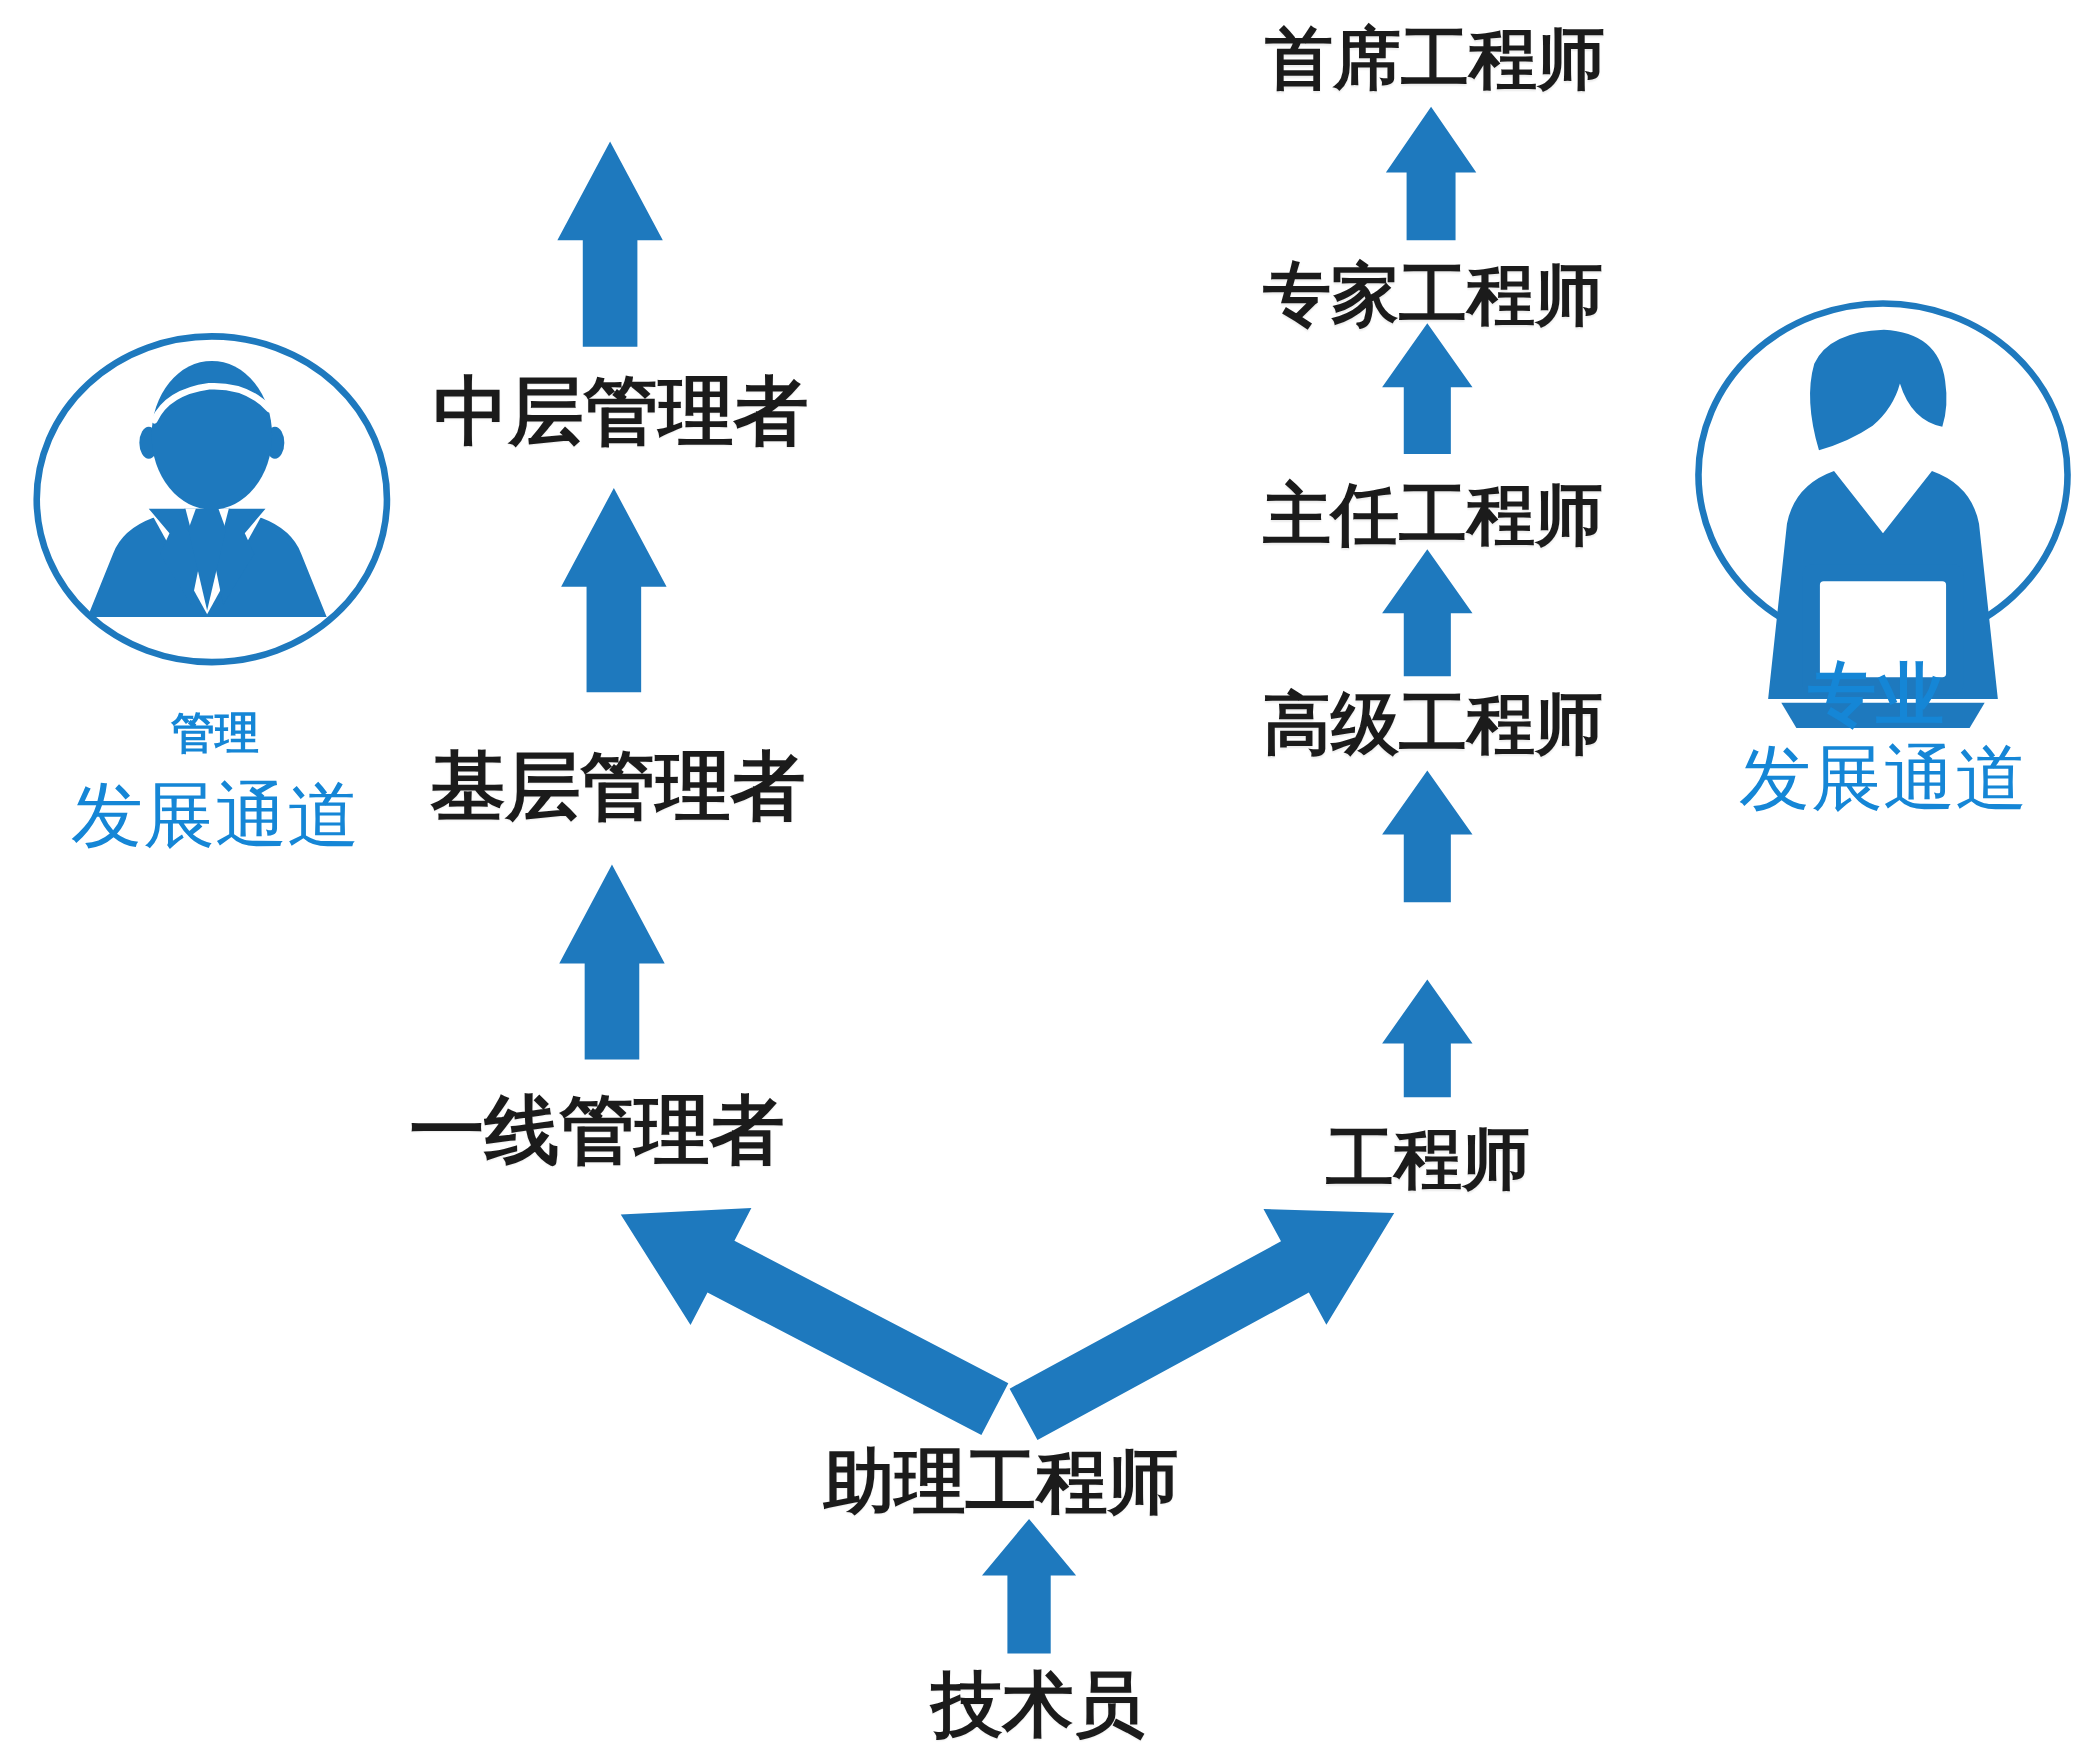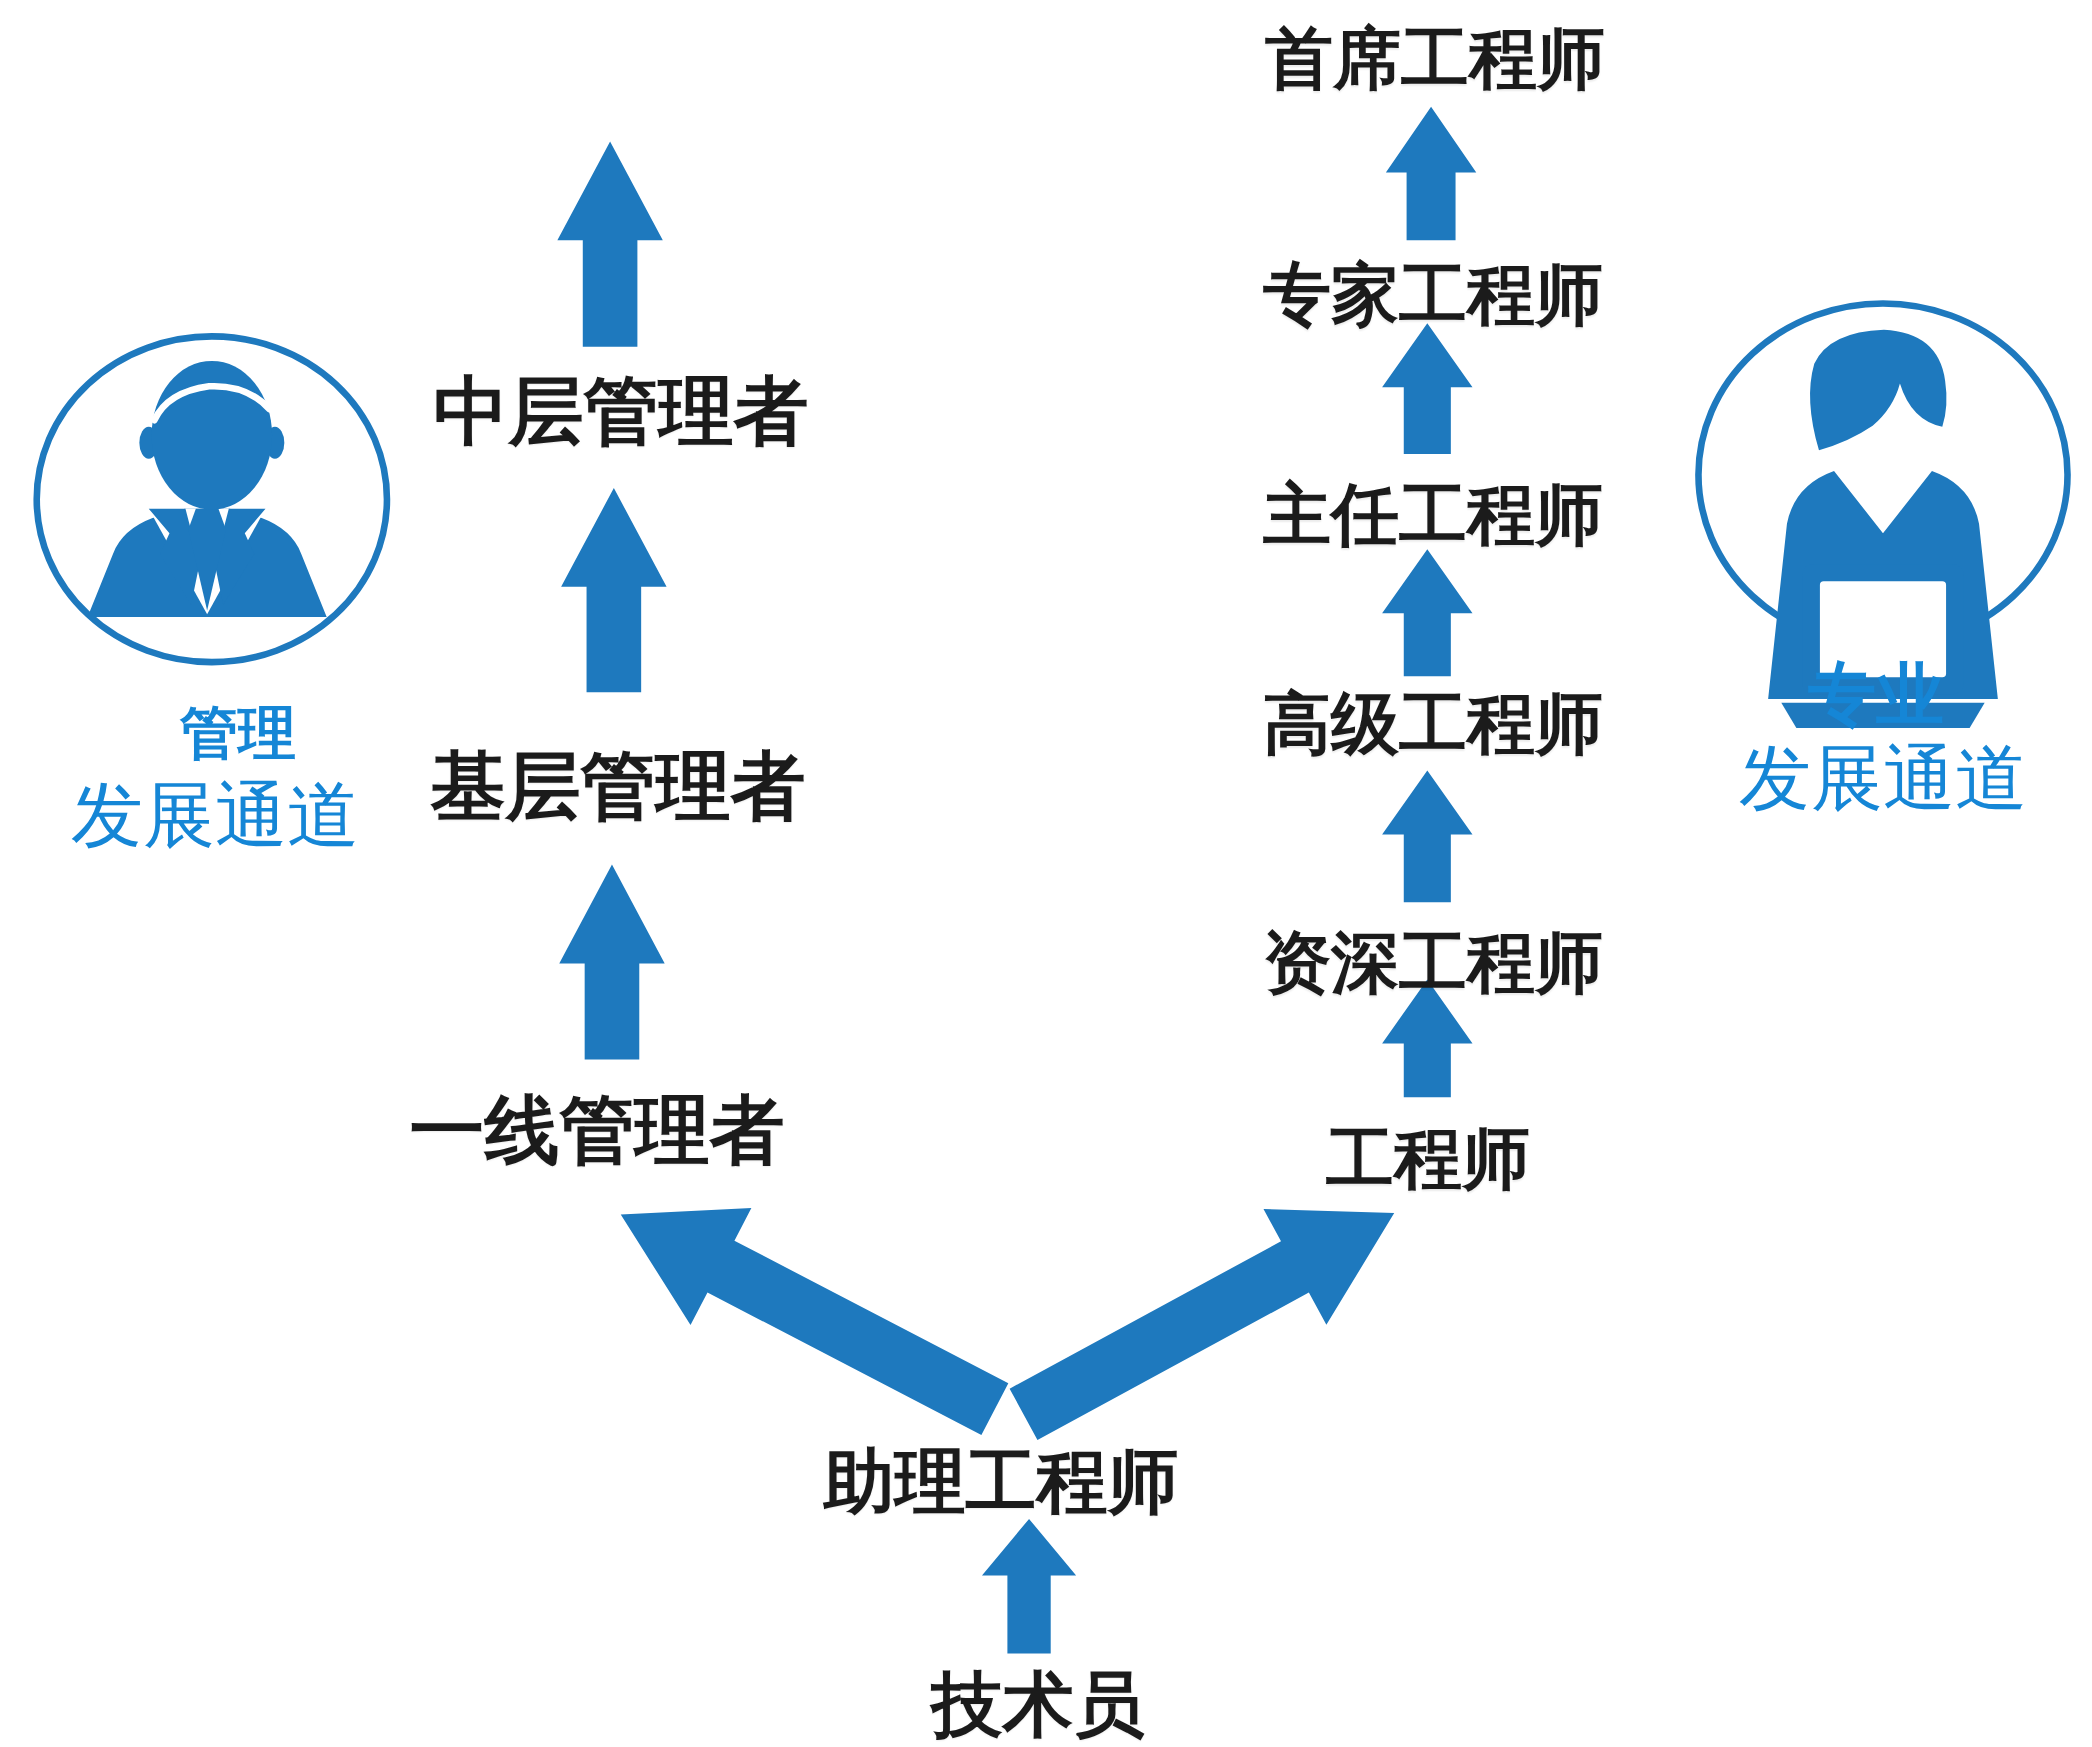--- a/index.html
+++ b/index.html
@@ -33,21 +33,21 @@
   .node.prof{font-size:68px;}
   .node.entry{font-size:71px;}
   .badge-title{
     position:absolute;transform:translate(-50%,-50%);
     color:var(--badge);font-weight:800;line-height:1;white-space:nowrap;
   }
   .badge-sub{
     position:absolute;transform:translate(-50%,-50%);
     color:var(--badge);font-weight:500;line-height:1;white-space:nowrap;
   }
-  .badge-title.mgmt{left:215px;top:733px;font-size:58px;margin-left:23px;}
+  .badge-title.mgmt{left:215px;top:733px;font-size:44px;}
   .badge-sub.mgmt{left:215px;top:815px;font-size:72px;}
   .badge-title.prof{left:1876px;top:694px;font-size:68px;text-align:center;}
   .badge-sub.prof{left:1883px;top:778px;font-size:72px;}
 </style>
 </head>
 <body>
 
 <div class="stage">
 
   <svg class="canvas" viewBox="0 0 2222 1856">
@@ -91,21 +91,20 @@
         <polygon points="858,1169 928,1289 889,1289 889,1617 827,1617 827,1289 788,1289" fill="var(--accent)" transform="rotate(-62.5 858 1393)"></polygon>
         <polygon points="1284,1171 1354,1291 1315,1291 1315,1619 1253,1619 1253,1291 1214,1291" fill="var(--accent)" transform="rotate(61.5 1284 1395)"></polygon>
       </g>
   </svg>
 
   <div class="node mgmt" style="left:597px;top:1130px">一线管理者</div>
   <div class="node mgmt" style="left:618px;top:786px">基层管理者</div>
   <div class="node mgmt" style="left:621px;top:411px">中层管理者</div>
 
   <div class="node prof" style="left:1428px;top:1158px">工程师</div>
-  <div class="node prof" style="left:1433px;top:962px">资深工程师</div>
   <div class="node prof" style="left:1433px;top:723px">高级工程师</div>
   <div class="node prof" style="left:1433px;top:514px">主任工程师</div>
   <div class="node prof" style="left:1433px;top:294px">专家工程师</div>
   <div class="node prof" style="left:1435px;top:58px">首席工程师</div>
 
   <div class="node entry" style="left:1001px;top:1481px">助理工程师</div>
   <div class="node entry" style="left:1038px;top:1704px">技术员</div>
 
   <div class="badge-title mgmt">管理</div>
   <div class="badge-sub mgmt">发展通道</div>

